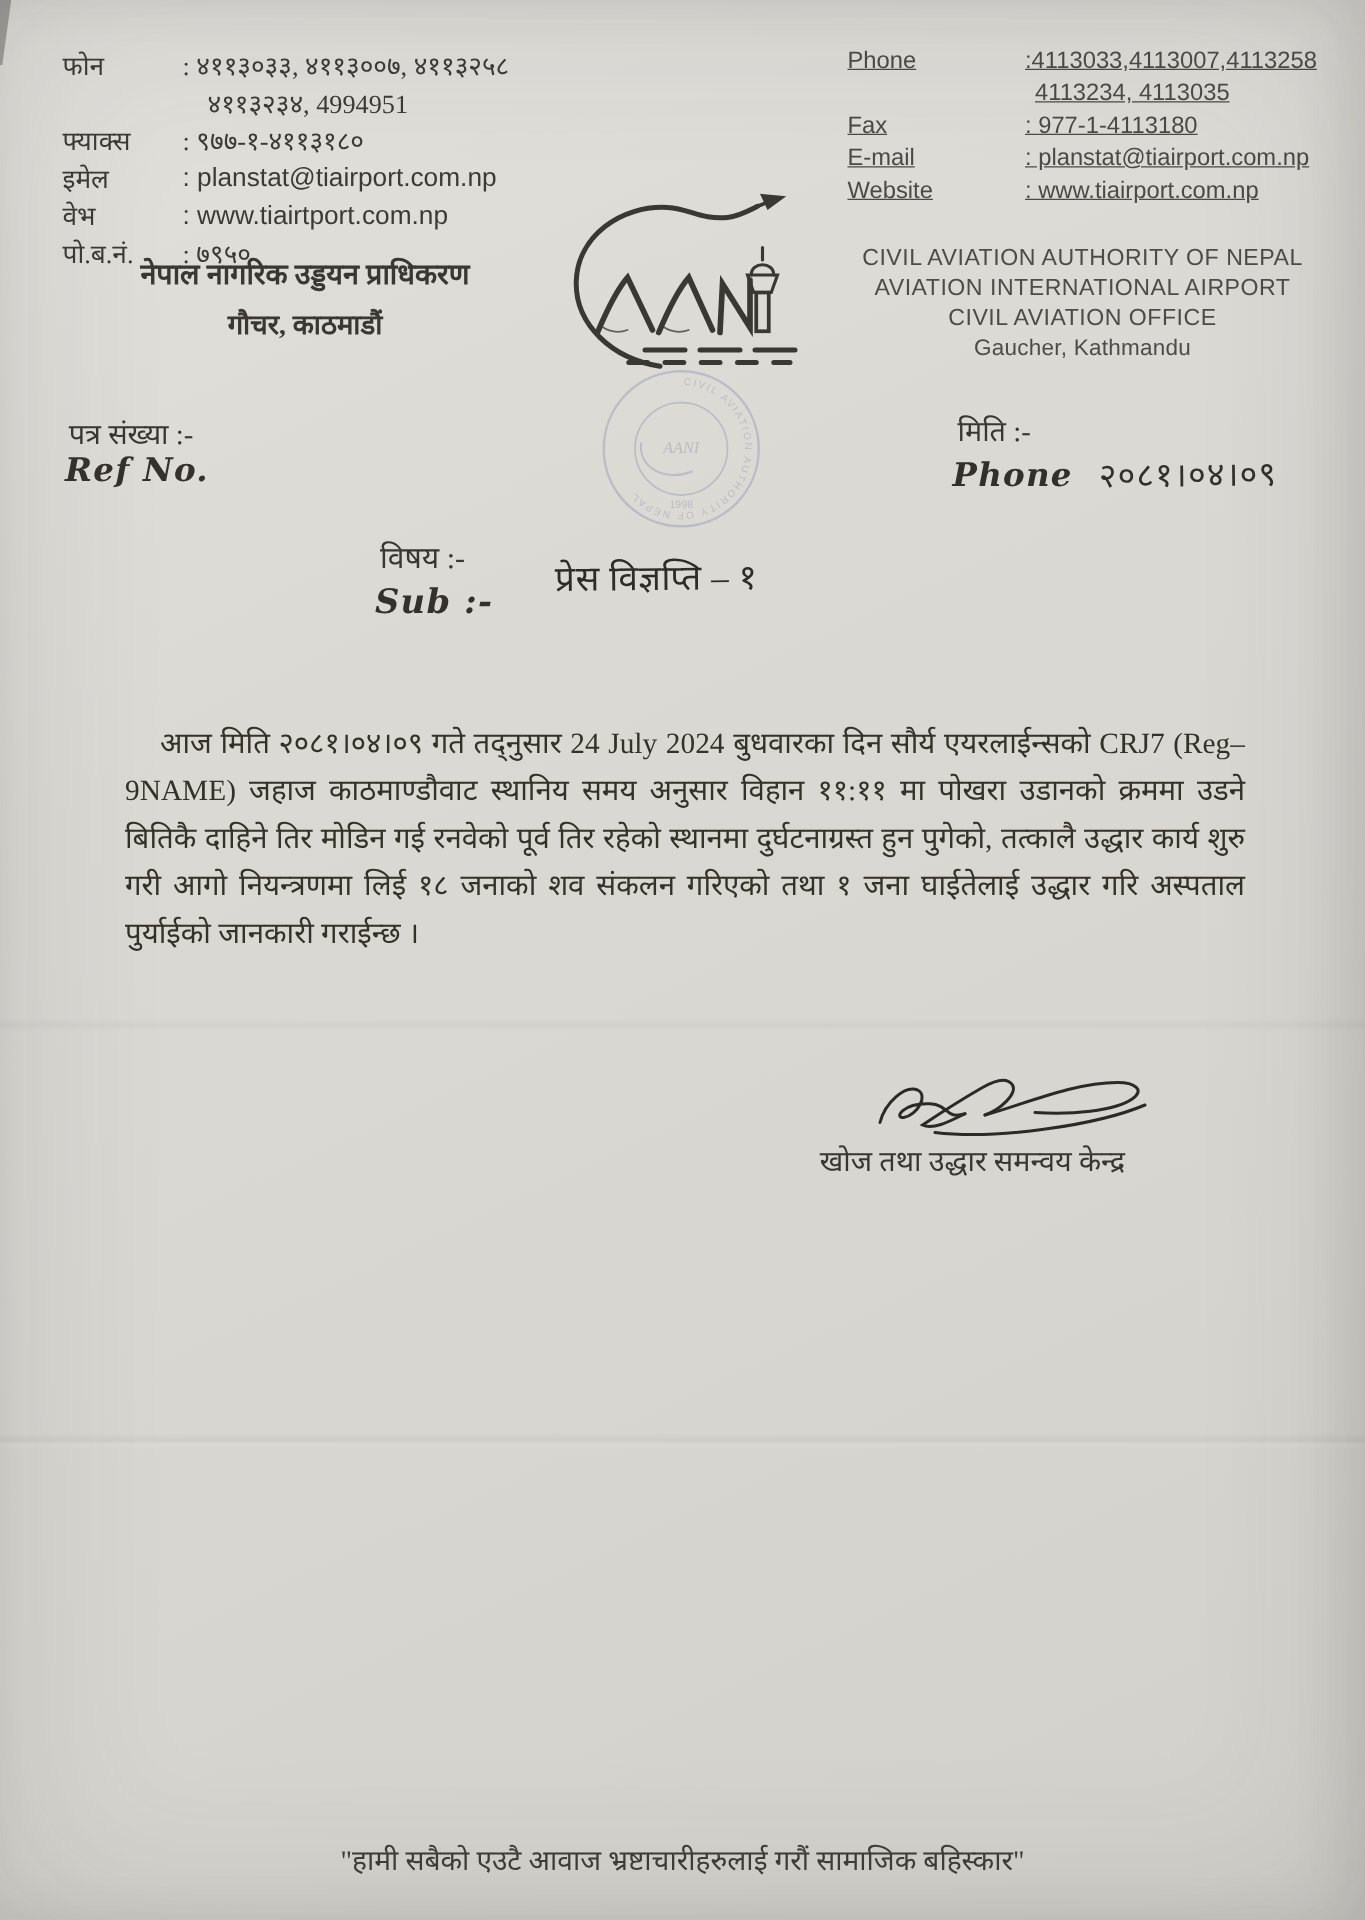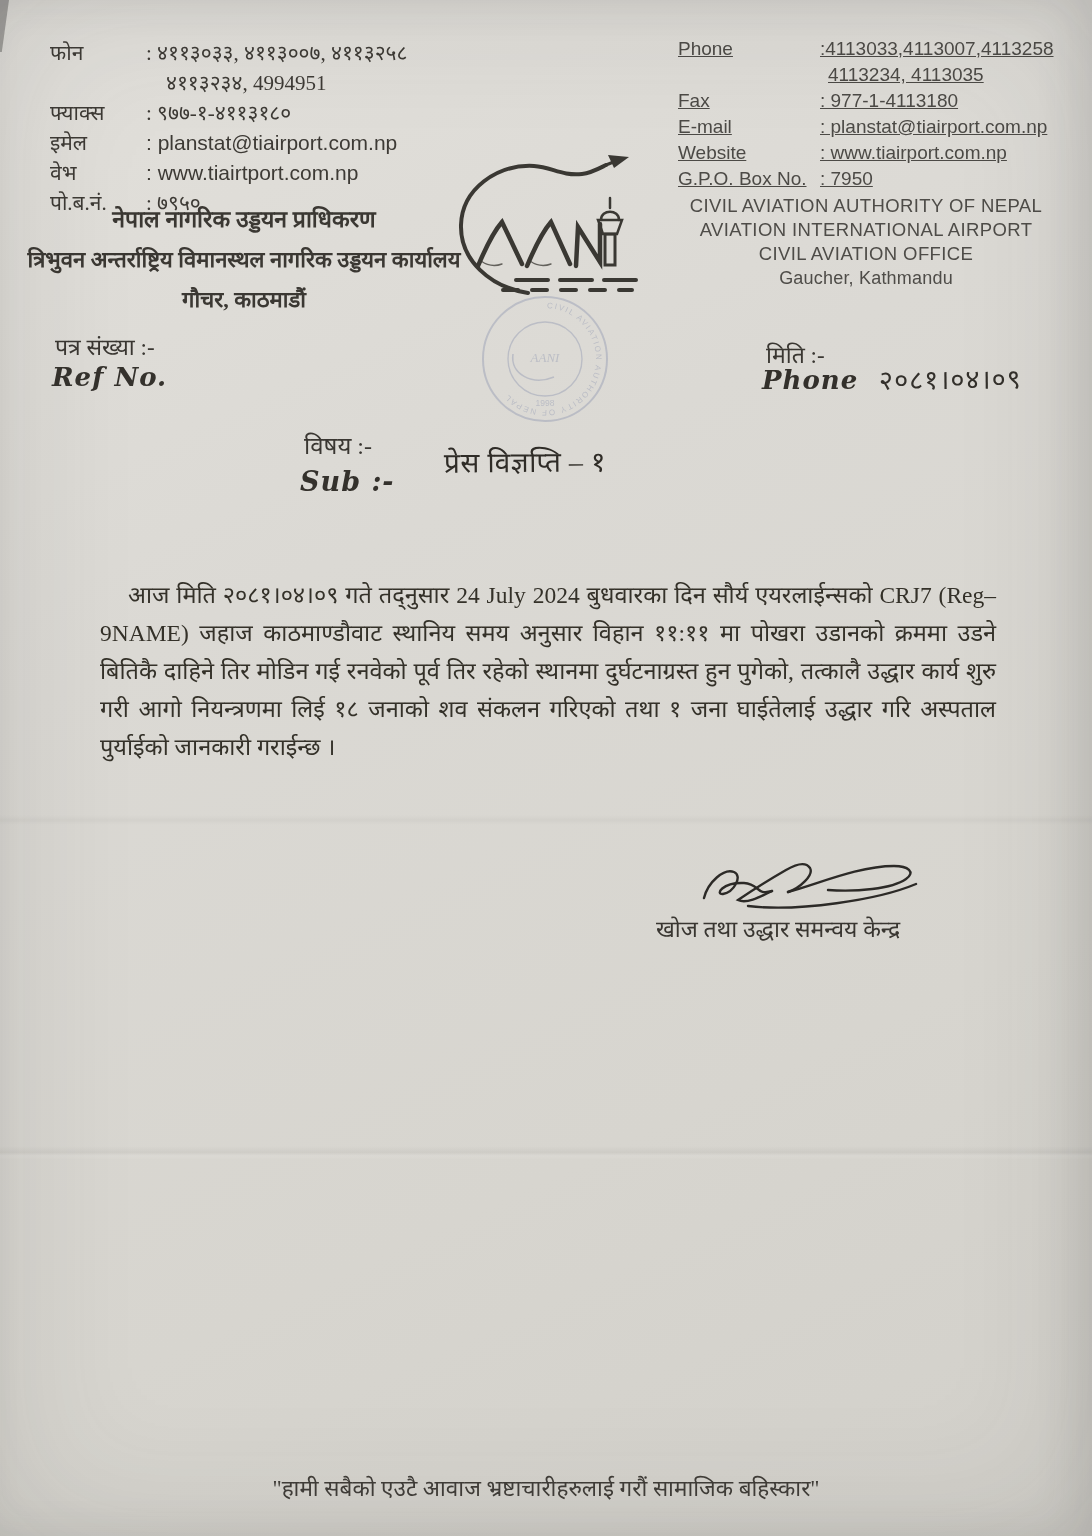--- a/index.html
+++ b/index.html
@@ -47,21 +47,21 @@
   .org-en .l4{font-size:18px;letter-spacing:.2px;}
 
   
   .logo{position:absolute;left:448px;top:150px;width:215px;height:155px;}
   .stamp{position:absolute;left:478px;top:292px;width:134px;height:134px;opacity:.34;}
 
   
   .ref-np{position:absolute;left:55px;top:330px;font-size:23px;}
   .ref-en{position:absolute;left:52px;top:362px;font-size:26px;font-style:italic;font-weight:bold;
     font-family:"DejaVu Serif","Liberation Serif",serif;letter-spacing:1px;color:#35322d;}
-  .date-np{position:absolute;left:766px;top:338px;font-size:23px;}
+  .date-np{position:absolute;left:766px;top:328px;font-size:23px;}
   .date-row{position:absolute;left:762px;top:360px;font-size:26px;color:#33302b;}
   .date-word{font-style:italic;font-weight:bold;font-family:"DejaVu Serif","Liberation Serif",serif;letter-spacing:1px;}
   .date-val{font-size:27px;letter-spacing:1px;margin-left:14px;display:inline-block;transform:rotate(-.6deg);}
 
   
   .subj-np{position:absolute;left:304px;top:428px;font-size:24px;}
   .subj-en{position:absolute;left:300px;top:466px;font-size:27px;font-style:italic;font-weight:bold;
     font-family:"DejaVu Serif","Liberation Serif",serif;letter-spacing:1px;color:#34312c;}
   .subj-val{position:absolute;left:444px;top:442px;font-size:28px;color:#2f2c27;
     transform:rotate(-.5deg);letter-spacing:.5px;}
@@ -117,24 +117,20 @@
       <span class="lbl">Fax</span>
       <span class="val">: 977-1-4113180</span>
     </div>
     <div class="row">
       <span class="lbl">E-mail</span>
       <span class="val">: planstat@tiairport.com.np</span>
     </div>
     <div class="row">
       <span class="lbl">Website</span>
       <span class="val">: www.tiairport.com.np</span>
-    </div>
-    <div class="row">
-      <span class="lbl">G.P.O. Box No.</span>
-      <span class="val">: 7950</span>
     </div>
   </div>
 
   <div class="logo">
     <svg viewBox="0 0 215 155" width="215" height="155">
       <g fill="none" stroke="#3a3833" stroke-linecap="round">
         <path d="M80,143 C42,137 12,110 13,75 C14,39 49,14 86,16 C104,17 113,26 134,24 C143,23 150,19 158,15" stroke-width="4"></path>
         <path d="M158,15 L168,11" stroke-width="3"></path>
         <polygon points="181,7 160,5 166,18" fill="#3a3833" stroke="none"></polygon>
 
@@ -167,21 +163,20 @@
       <text font-size="8" letter-spacing="1.6" fill="#7d87a8" font-family="Liberation Sans, sans-serif">
         <textPath href="#stamp-arc" startOffset="2">CIVIL AVIATION AUTHORITY OF NEPAL</textPath>
       </text>
       <text x="67" y="70" text-anchor="middle" font-size="13" font-style="italic" fill="#7d87a8" font-family="Liberation Serif, serif">AANI</text>
       <text x="67" y="114" text-anchor="middle" font-size="8.5" fill="#7d87a8" font-family="Liberation Sans, sans-serif">1998</text>
     </svg>
   </div>
 
   <div class="org-np">
     <div class="l1">नेपाल नागरिक उड्डयन प्राधिकरण</div>
-    <div class="l2">त्रिभुवन अन्तर्राष्ट्रिय विमानस्थल नागरिक उड्डयन कार्यालय</div>
     <div class="l3">गौचर, काठमाडौं</div>
   </div>
 
   <div class="org-en">
     <div>CIVIL AVIATION AUTHORITY OF NEPAL</div>
     <div>AVIATION INTERNATIONAL AIRPORT</div>
     <div>CIVIL AVIATION OFFICE</div>
     <div class="l4">Gaucher, Kathmandu</div>
   </div>
 

